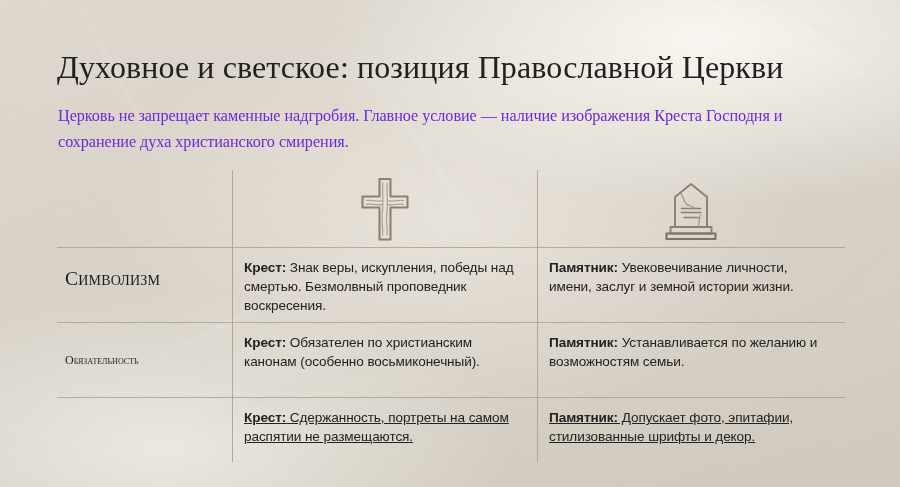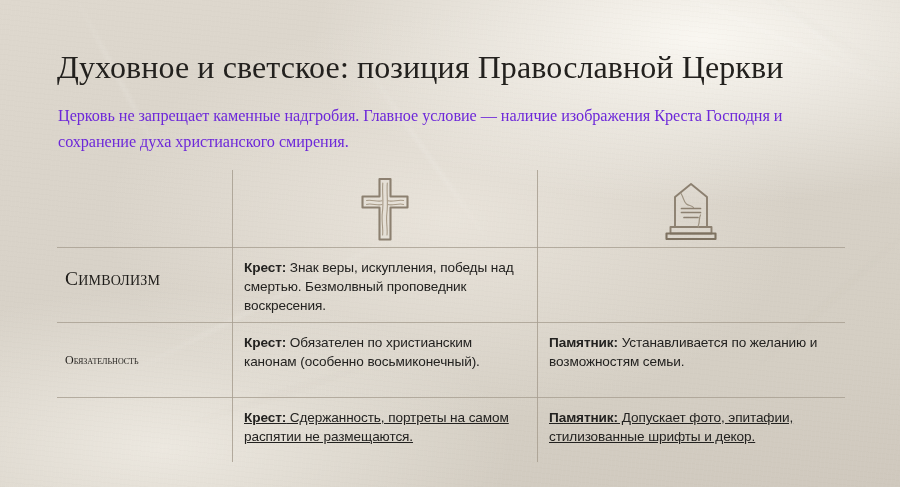--- a/index.html
+++ b/index.html
@@ -212,20 +212,23 @@
             <path d="M22.5 35.5 h19" stroke="#8c8070" stroke-width="1.7" stroke-linecap="round"></path>
             <path d="M25 40.5 h14" stroke="#8c8070" stroke-width="1.7" stroke-linecap="round"></path>
           </svg>
         </span>
       </div>
 
       <div class="rowlabel r0">Символизм</div>
       <div class="cell mid r0">
         <b>Крест:</b><span> Знак веры, искупления, победы над смертью. Безмолвный проповедник воскресения.</span>
       </div>
+      <div class="cell right r0">
+        <b>Памятник:</b><span> Увековечивание личности, имени, заслуг и земной истории жизни.</span>
+      </div>
 
       <div class="rowlabel r1 wide">Обязательность</div>
       <div class="cell right r1">
         <b>Памятник:</b><span> Устанавливается по желанию и возможностям семьи.</span>
       </div>
       <div class="cell mid r1">
         <b>Крест:</b><span> Обязателен по христианским канонам (особенно восьмиконечный).</span>
       </div>
 
       <div class="cell mid r2">

